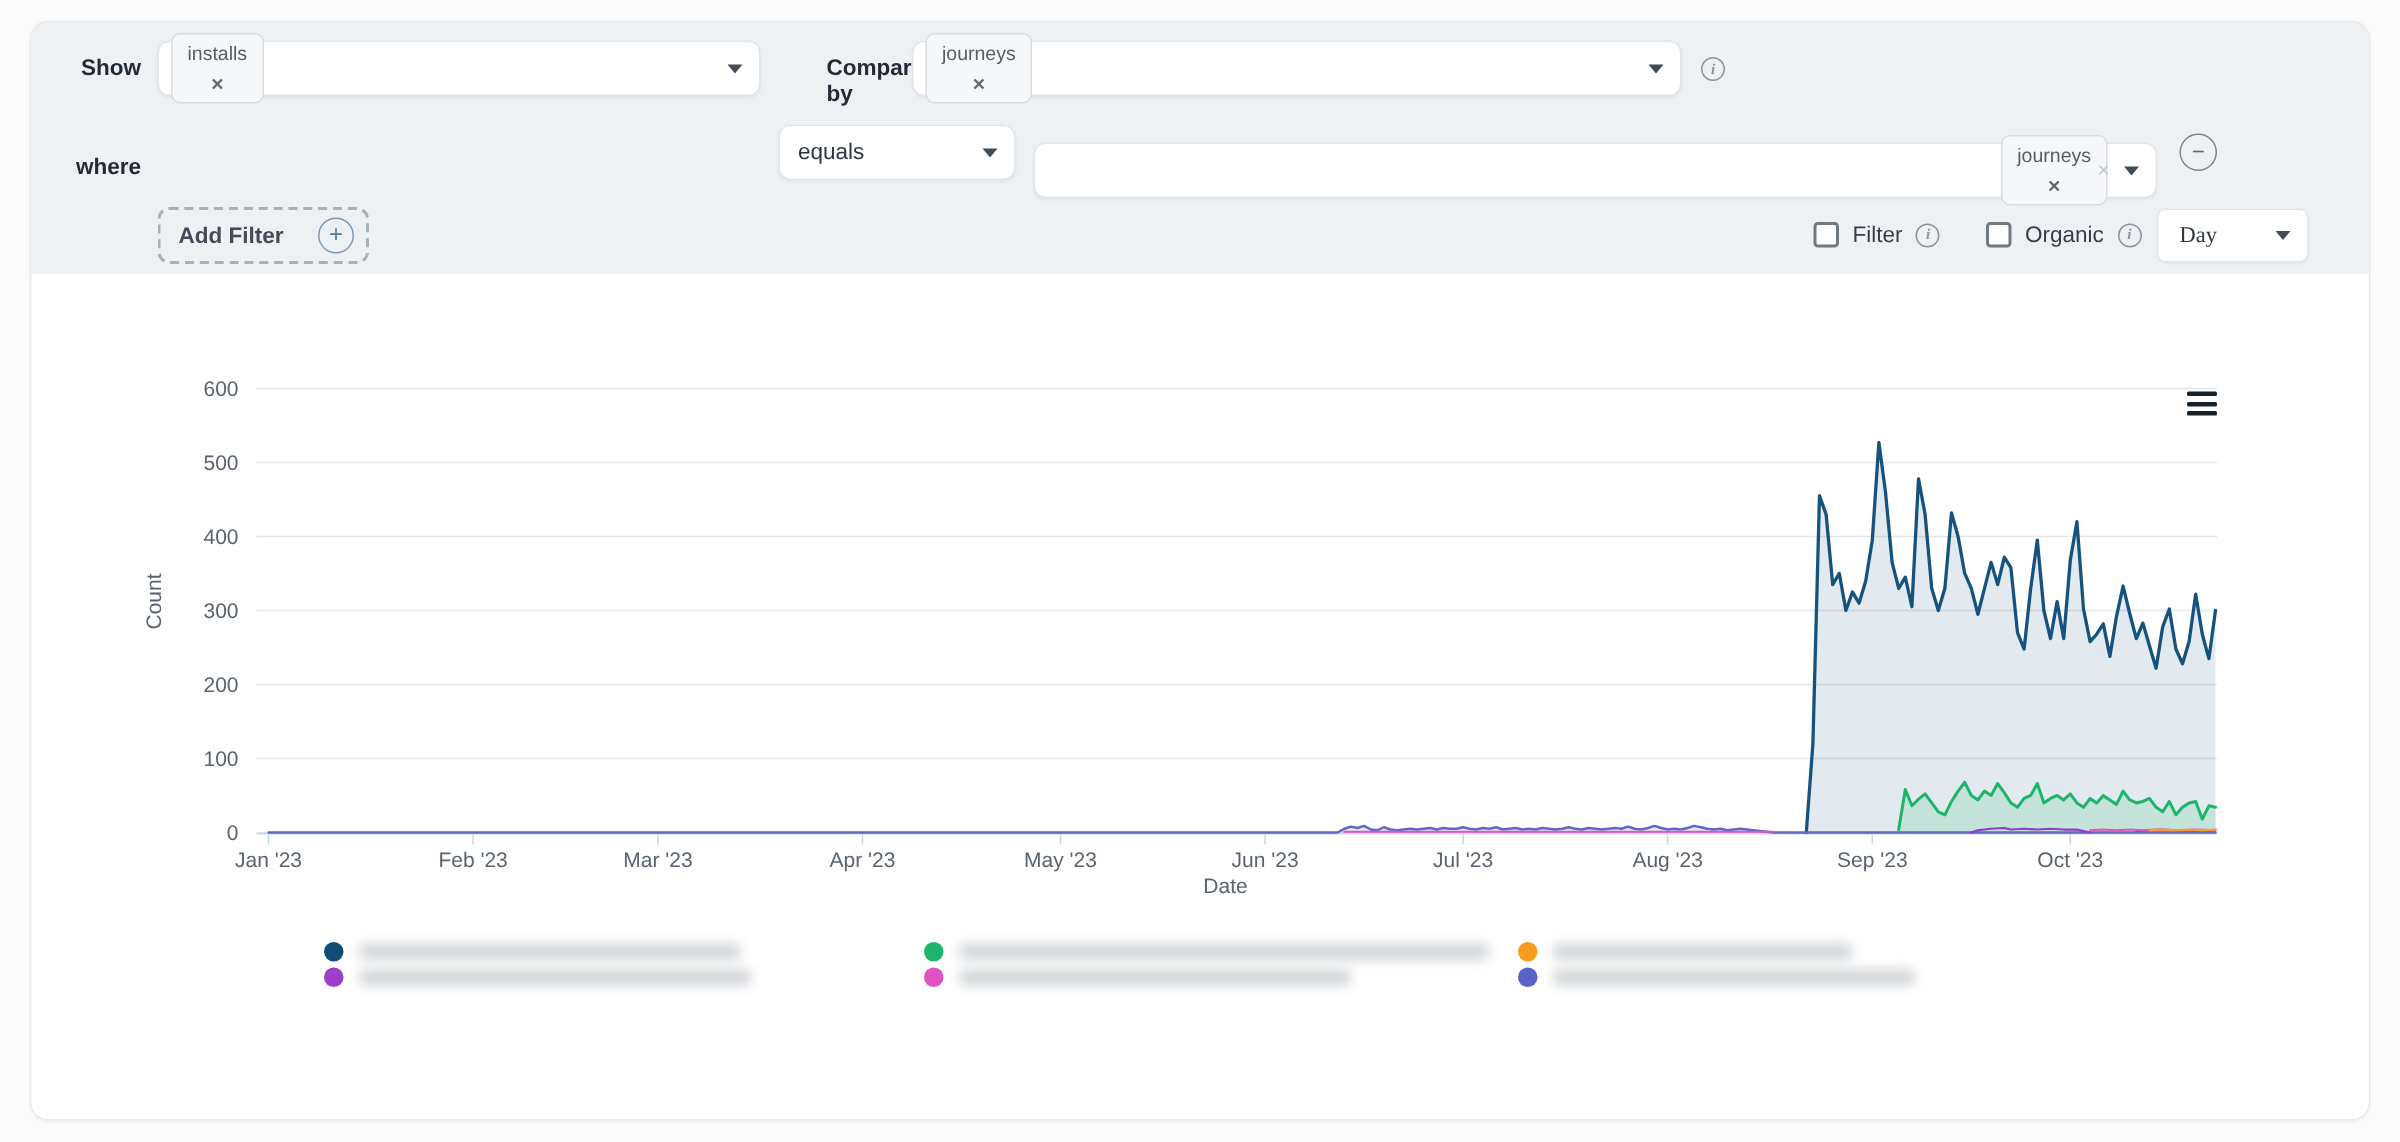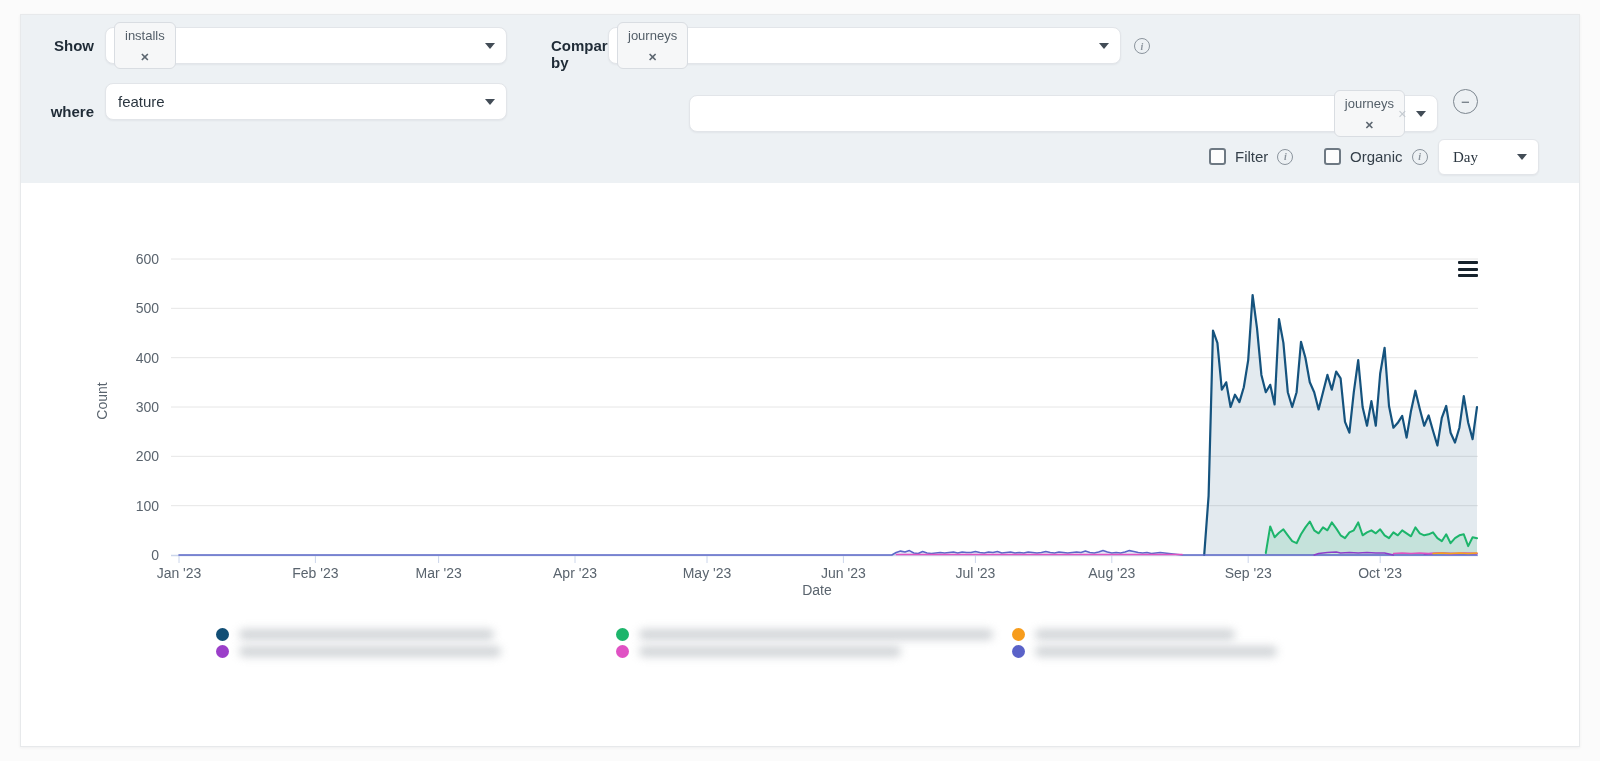--- a/index.html
+++ b/index.html
@@ -1,19 +1,19 @@
 <!DOCTYPE html>
 <html><head>
 <meta charset="utf-8">
 <style>
   * { box-sizing: border-box; }
   html,body { margin:0; padding:0; width:1600px; height:761px; background:#fbfbfb;
     font-family:"Liberation Sans", sans-serif; overflow:hidden; }
   .card { position:absolute; left:20px; top:14px; width:1560px; height:733px;
-    background:#fff; border:1px solid #e7e9eb; border-radius:0;
+    background:#fff; border:1px solid #e7e9eb; border-radius:12px;
     box-shadow:0 1px 3px rgba(16,24,40,.05); overflow:hidden; }
 
   
   .filters { position:absolute; left:0; top:0; width:100%; height:168px; background:#edf1f4; }
   .flabel { position:absolute; font-size:15px; font-weight:700; color:#1f2b36; text-align:right; }
   .dd { position:absolute; height:37px; background:#fff; border:1px solid #e2e5e9;
     border-radius:8px; box-shadow:0 1px 2px rgba(16,24,40,.05);
     display:flex; align-items:center; padding:0 32px 0 8px; }
   .dd .text { font-size:15px; color:#2b3640; }
   .chev { position:absolute; right:11px; top:50%; margin-top:-3px; width:0; height:0;
@@ -80,36 +80,40 @@
     <div class="dd" style="left:587px; top:12px; width:513px;">
       <span class="chip">
         <span>journeys</span>
         <span class="x">✕</span>
       </span>
       <span class="chev"></span>
     </div>
     <span class="info" style="position:absolute; left:1113px; top:23px;">i</span>
 
     <div class="flabel" style="left:20px; top:88px; width:53px;">where</div>
-    <div class="dd" style="left:84px; top:68px; width:402px;">
-      <span class="text" style="padding-left:4px;">feature</span>
+    <div class="dd" style="left:498px; top:68px; width:158px;">
+      <span class="text" style="padding-left:4px;">equals</span>
       <span class="chev"></span>
     </div>
     <div class="dd" style="left:668px; top:80px; width:749px;justify-content:flex-end;">
       <span class="chip">
         <span>journeys</span>
         <span class="x">✕</span>
       </span>
       <span class="clear-x">✕</span>
       <span class="chev"></span>
     </div>
     <div class="circle-btn" style="left:1432px; top:74px;">
       <span>−</span>
     </div>
 
+    <div class="add-filter">
+      <span class="lbl">Add Filter</span>
+      <span class="plus-circle">+</span>
+    </div>
 
     <div class="checkrow" style="left:1188px; top:133px;">
       <span class="checkbox"></span>
       <span class="checklabel">Filter</span>
       <span class="info">i</span>
     </div>
     <div class="checkrow" style="left:1303px; top:133px;">
       <span class="checkbox"></span>
       <span class="checklabel">Organic</span>
       <span class="info">i</span>

